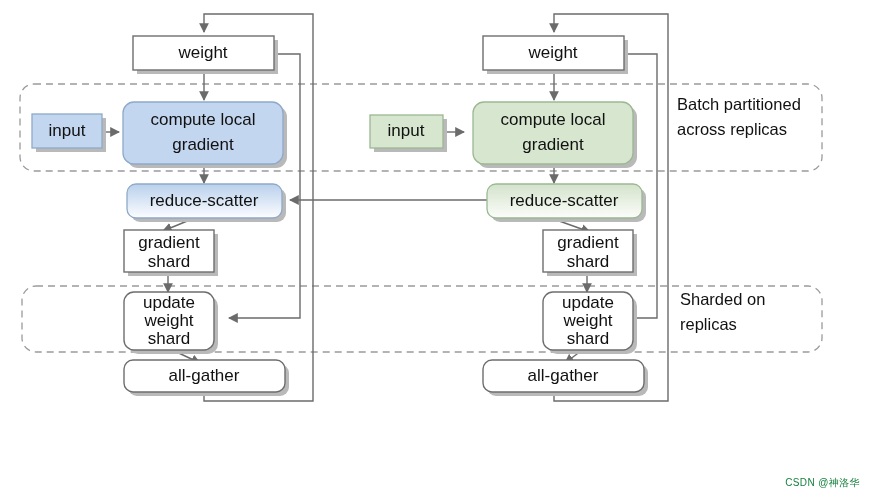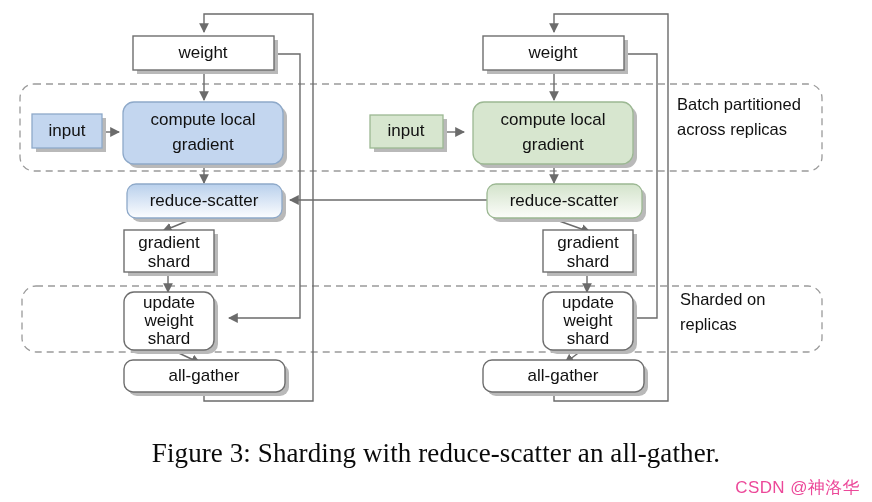--- a/index.html
+++ b/index.html
@@ -69,22 +69,22 @@
     font-family: "Liberation Serif", serif;
     font-size: 27px;
     color: #0a0a0a;
     letter-spacing: 0.1px;
   }
   .watermark {
     position: absolute;
     right: 12px;
     top: 476px;
     font-family: "Liberation Sans", sans-serif;
-    font-size: 17px;
-    color: #ec4899;
+    font-size: 10px;
+    color: #15803d;
     letter-spacing: 0.4px;
   }
 </style>
 </head>
 <body>
 
 <div id="figure-root">
 
   <svg class="diagram" viewBox="0 0 872 502">
     <defs>
@@ -237,16 +237,15 @@
       </g>
 
       <g>
         <rect class="box-shadow" x="487" y="364" width="161" height="32" rx="9" ry="9"></rect>
         <rect class="box-plain" x="483" y="360" width="161" height="32" rx="9" ry="9"></rect>
         <text class="node-label" x="563" y="377">all-gather</text>
       </g>
     </g>
   </svg>
 
-  <div class="caption">Figure 3:  Sharding with reduce-scatter an all-gather.</div>
   <div class="watermark">CSDN @神洛华</div>
 
 </div>
 
 </body></html>

